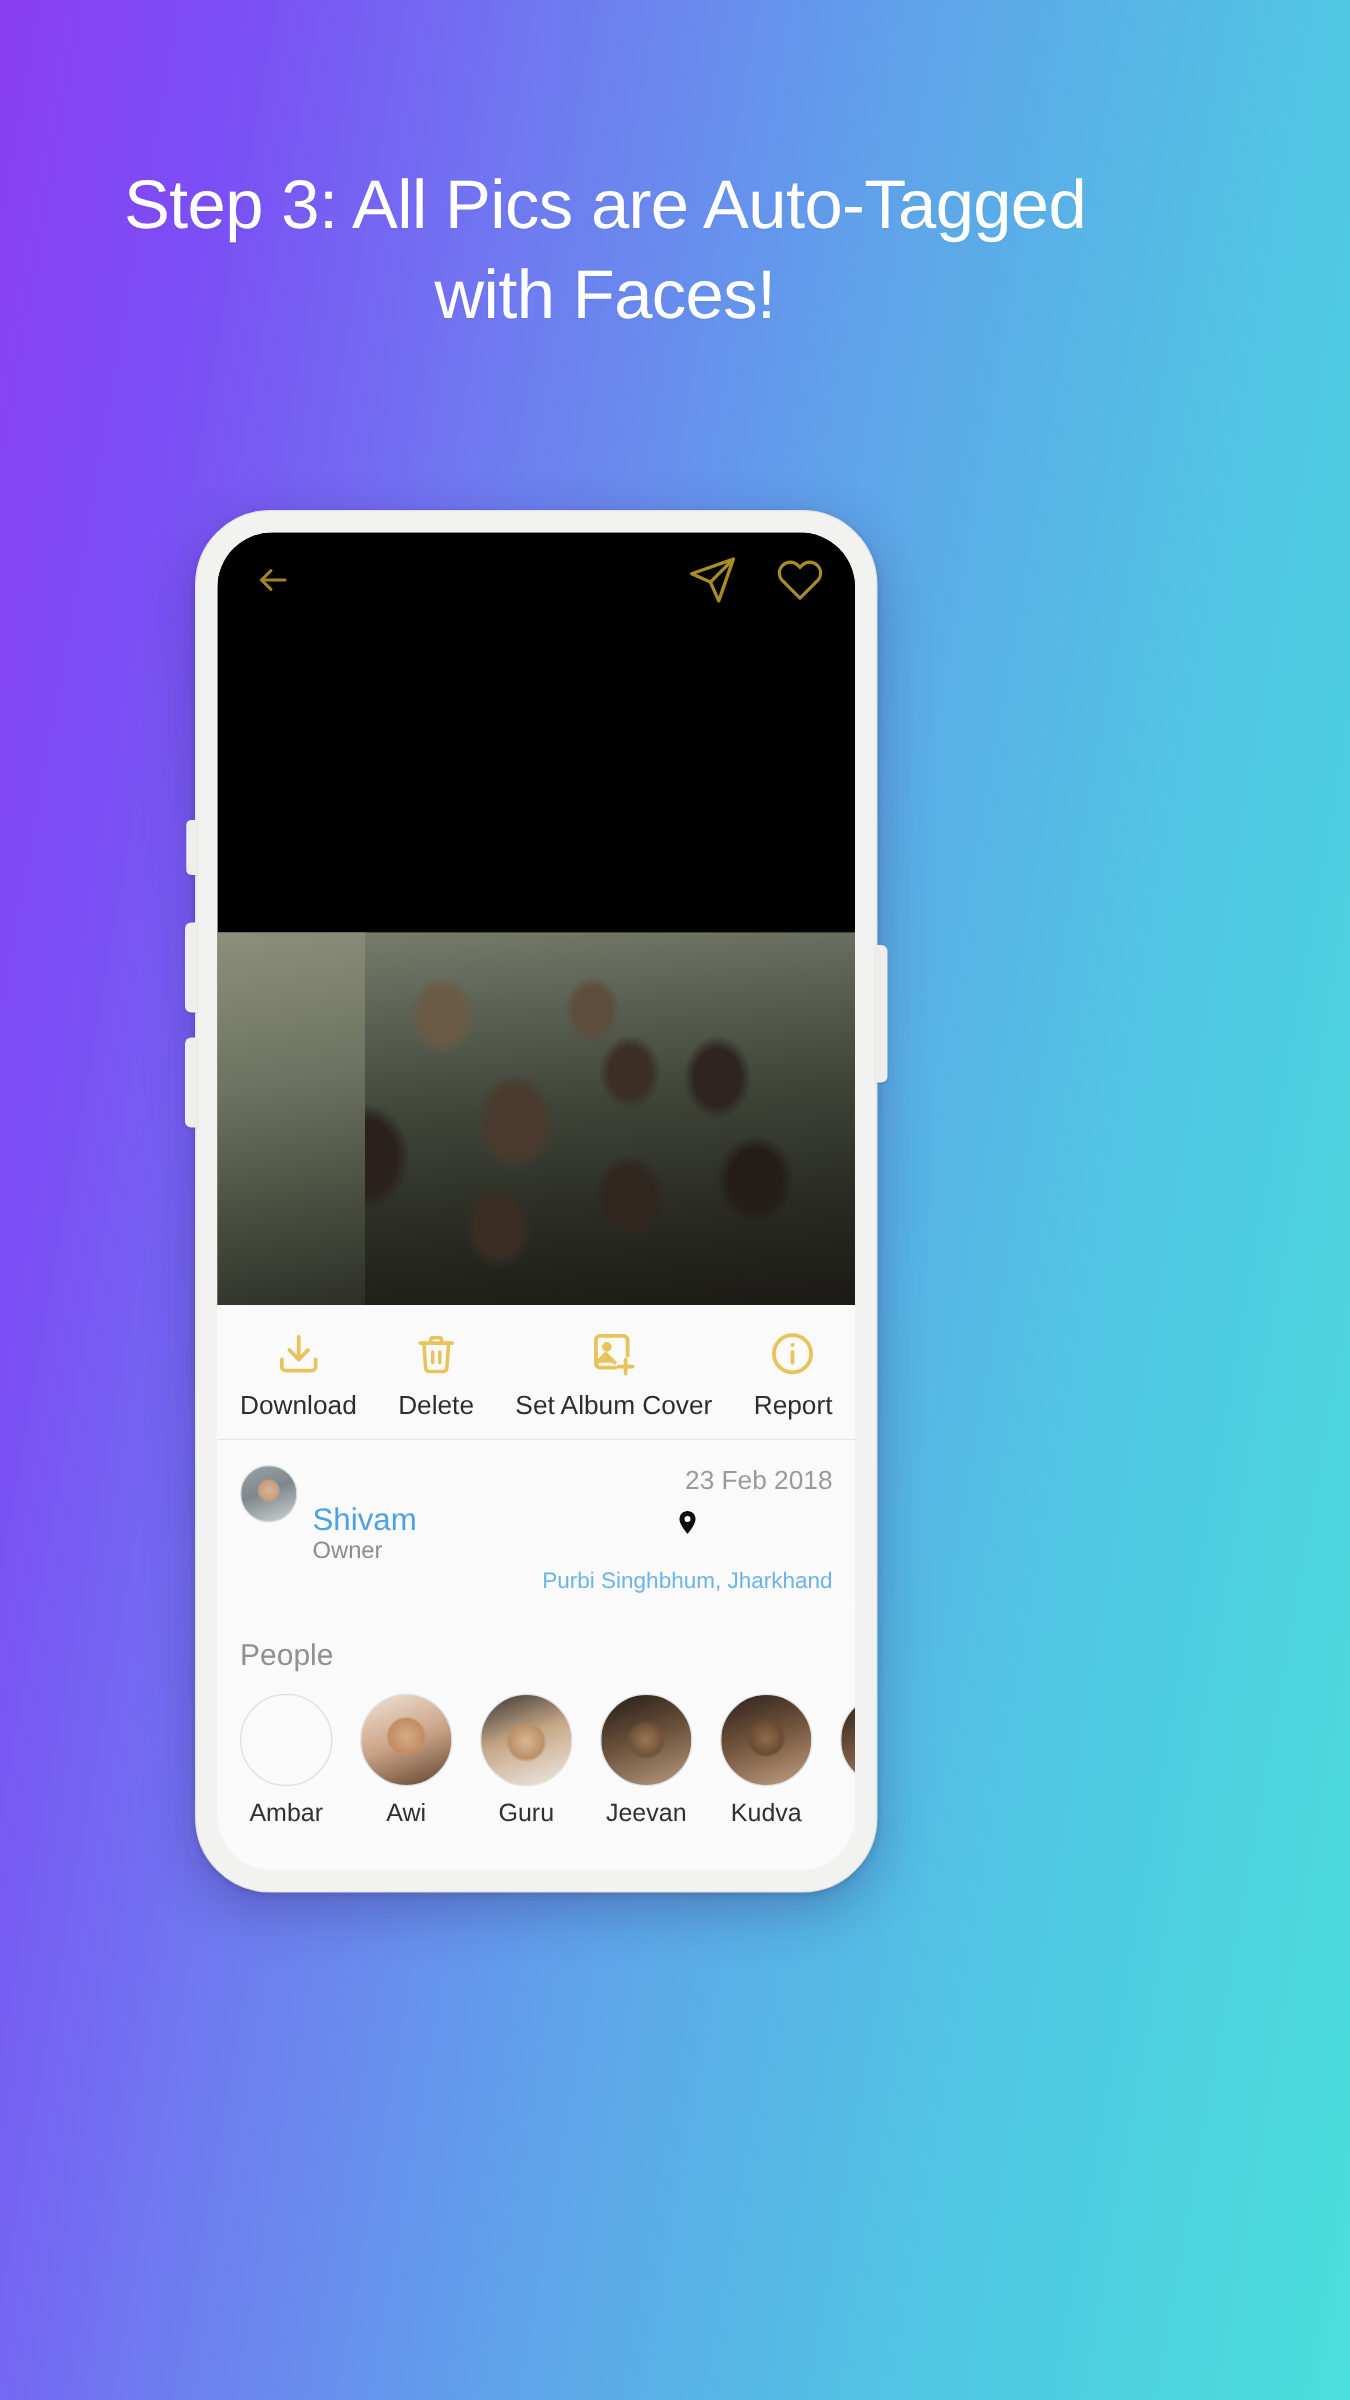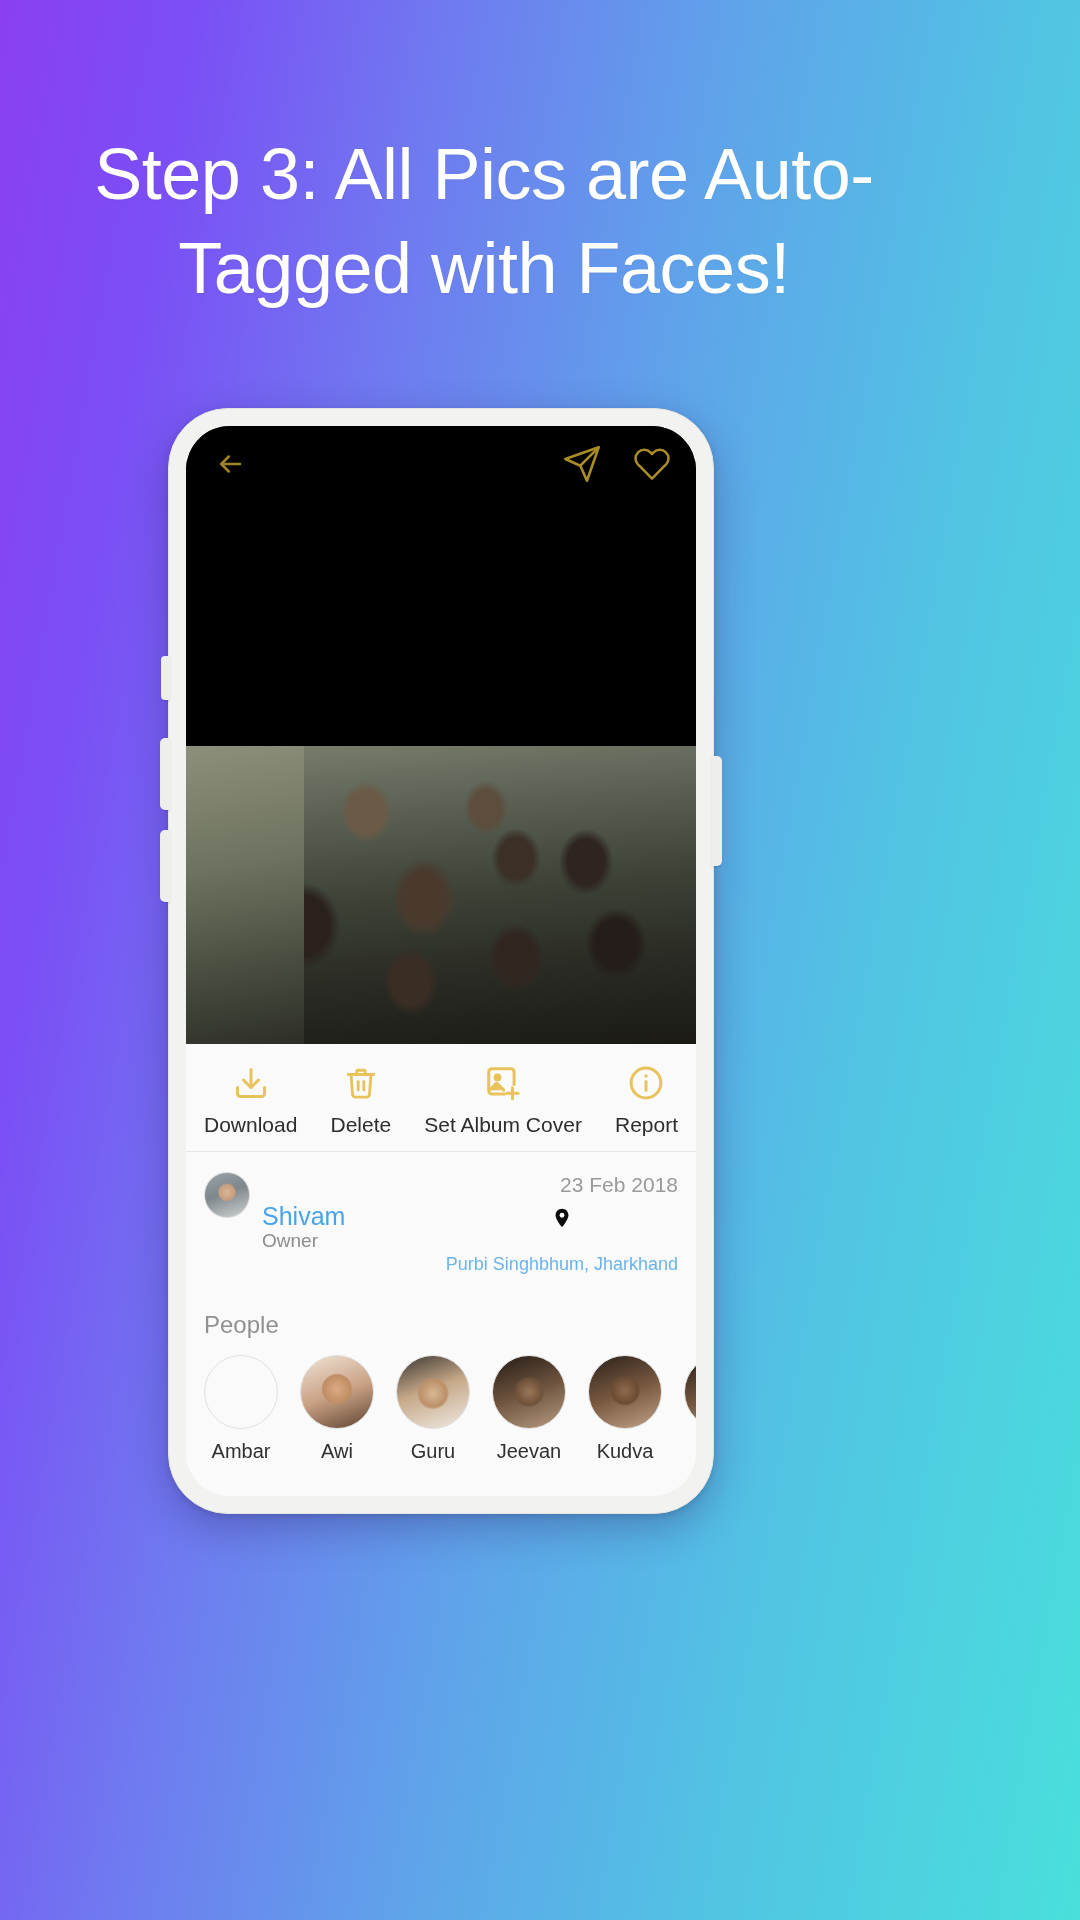--- a/index.html
+++ b/index.html
@@ -7,28 +7,28 @@
   body {
     font-family:"Liberation Sans", sans-serif;
     background:linear-gradient(100deg,#8a3ff0 0%,#7b4ff5 14%,#6f7bf0 32%,#5fa3ea 52%,#51c4e3 74%,#49dfdc 100%);
     position:relative;
   }
 
   
   .headline {
     position:absolute; top:128px; left:0; width:968px;
     text-align:center; color:#ffffff;
-    font-size:72px; line-height:1.3; font-weight:400;
+    font-size:55px; line-height:1.3; font-weight:400;
     letter-spacing:-0.5px;
     text-shadow:0 1px 2px rgba(0,0,0,0.05);
     padding:0 44px;
   }
 
   
-  .phone-wrap { position:absolute; left:168px; top:408px; width:546px; height:1106px; }
+  .phone-wrap { position:absolute; left:156px; top:408px; width:546px; height:1106px; }
   .phone-shell {
     position:absolute; inset:0;
     background:#f2f2f0;
     border-radius:60px;
     box-shadow:0 14px 42px rgba(40,20,90,0.30), 0 2px 6px rgba(0,0,0,0.12);
     border:1px solid #e3e3e1;
   }
   .btn-side { position:absolute; background:#eeeeec; border-radius:4px; box-shadow:0 1px 2px rgba(0,0,0,0.12); }
   .btn-mute  { left:-7px; top:248px;  width:9px; height:44px; border-radius:4px 0 0 4px; }
   .btn-volup { left:-8px; top:330px;  width:10px; height:72px; border-radius:5px 0 0 5px; }

